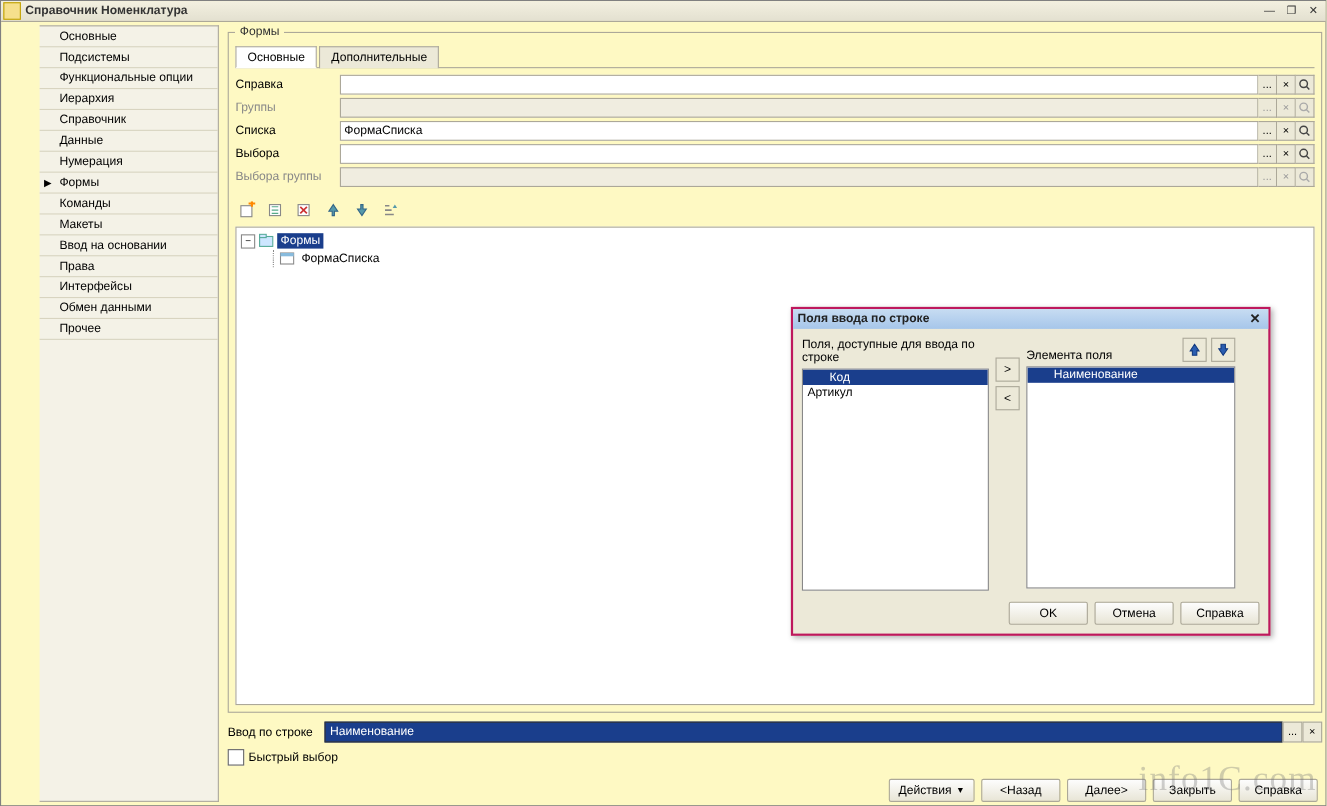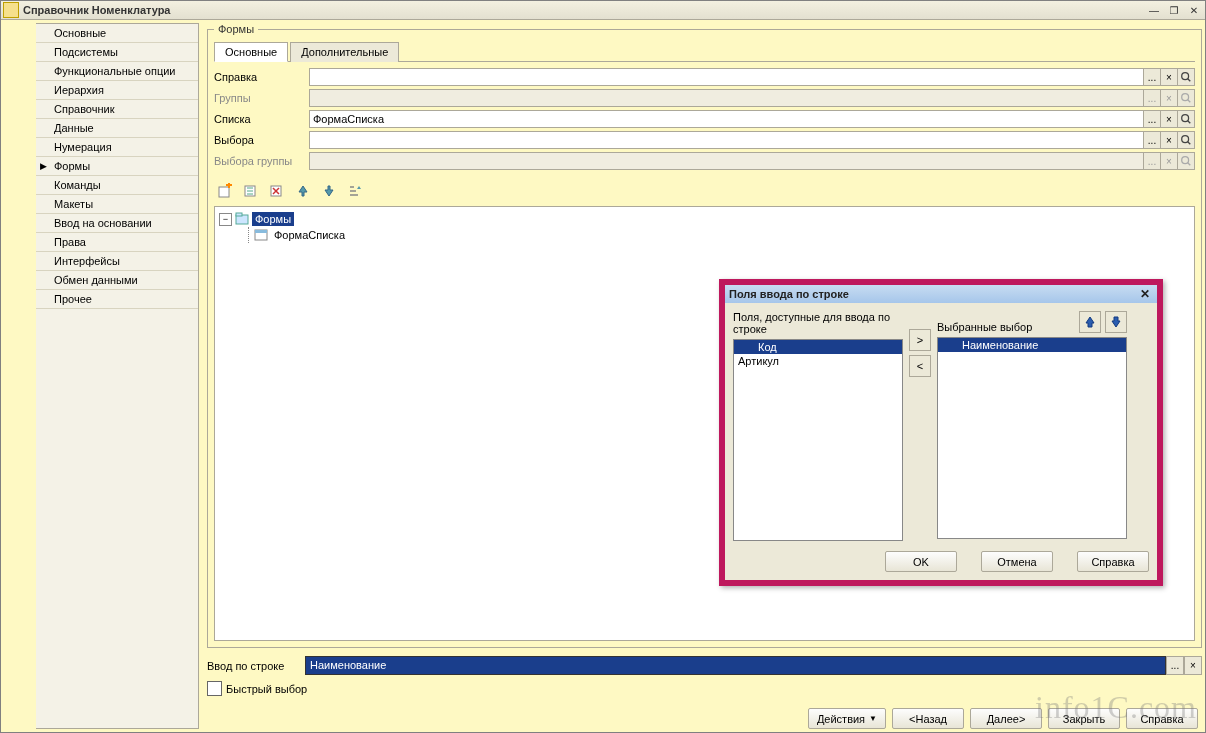--- a/index.html
+++ b/index.html
@@ -34,46 +34,46 @@
   .tree{padding:4px;}
   .tree-row{display:flex;align-items:center;height:16px;}
   .tree-toggle{width:11px;height:11px;border:1px solid #888;display:flex;align-items:center;justify-content:center;font-size:9px;line-height:9px;margin-right:3px;background:#fff;}
   .tree-ico{width:14px;height:14px;margin-right:3px;display:flex;align-items:center;justify-content:center;}
   .tree-label{padding:1px 3px;}
   .tree-label.sel{background:#1a3e8c;color:#fff;}
   .tree-child{margin-left:24px;display:flex;align-items:center;height:16px;}
   .dotted{border-left:1px dotted #888;height:16px;margin:0 5px 0 5px;}
   .bottom-rows{margin-top:8px;}
   .brow{display:flex;align-items:center;margin-bottom:6px;}
-  .blabel{width:98px;}
+  .blabel{width:88px;}
   .binput{flex:1;height:19px;border:1px solid #333;background:#1a3e8c;color:#fff;padding:2px 4px;box-sizing:border-box;}
   .bbtn{width:18px;height:19px;border:1px solid #aca899;background:#ece9d8;display:flex;align-items:center;justify-content:center;font-size:10px;box-sizing:border-box;}
   .chk-row{display:flex;align-items:center;}
   .chk{width:13px;height:13px;border:1px solid #666;background:#fff;margin-right:4px;}
   .footer-btns{display:flex;justify-content:flex-end;gap:6px;margin-top:12px;padding:0 4px;}
   .btn{min-width:72px;height:21px;border:1px solid #aca899;background:linear-gradient(#fdfdfd,#e8e5d6);display:flex;align-items:center;justify-content:center;padding:0 8px;box-sizing:border-box;border-radius:2px;}
   .btn .drop{margin-left:4px;font-size:8px;}
   
-  .dialog{position:absolute;left:718px;top:278px;width:432px;background:#ece9d8;border:6px solid #be185d;box-shadow:2px 2px 5px rgba(0,0,0,0.3);}
+  .dialog{position:absolute;left:718px;top:278px;width:432px;background:#ece9d8;border:2px solid #be185d;box-shadow:2px 2px 5px rgba(0,0,0,0.3);}
   .dlg-title{height:18px;background:linear-gradient(#c7dcf2,#a6c6ea);display:flex;align-items:center;padding:0 4px;font-weight:bold;color:#222;}
   .dlg-title .ttxt{flex:1;}
   .dlg-close{width:16px;height:14px;display:flex;align-items:center;justify-content:center;font-size:12px;font-weight:bold;}
   .dlg-body{padding:8px;}
   .dlg-cols{display:flex;gap:6px;}
   .dlg-col{display:flex;flex-direction:column;}
   .dlg-lbl{margin-bottom:4px;}
   .dlg-list{border:1px solid #888;background:#fff;height:200px;overflow:auto;}
   .dlg-list .item{padding:1px 4px;}
   .dlg-list .item.sel{background:#1a3e8c;color:#fff;padding-left:24px;}
   .dlg-mid{display:flex;flex-direction:column;gap:4px;justify-content:flex-start;margin-top:18px;}
   .sq-btn{width:20px;height:20px;border:1px solid #aca899;background:#ece9d8;display:flex;align-items:center;justify-content:center;font-size:11px;}
   .dlg-up{display:flex;gap:4px;justify-content:flex-end;margin-bottom:4px;}
   .arrow-btn{width:20px;height:20px;border:1px solid #aca899;background:#ece9d8;display:flex;align-items:center;justify-content:center;}
   .arrow-btn svg{width:10px;height:12px;}
-  .dlg-footer{display:flex;justify-content:flex-end;gap:24px;margin-top:10px;}
+  .dlg-footer{display:flex;justify-content:flex-end;gap:6px;margin-top:10px;}
   .watermark{position:absolute;right:8px;bottom:6px;font-size:32px;color:rgba(120,120,120,0.35);font-family:Georgia,serif;letter-spacing:1px;pointer-events:none;}
   svg{display:block;}
 </style>
 </head>
 <body>
 
 <div class="window">
   <div class="titlebar">
     <span class="tico"></span>
     <span class="ttxt">Справочник Номенклатура</span>
@@ -293,21 +293,21 @@
             <div class="item sel">Код</div>
             <div class="item">Артикул</div>
           </div>
         </div>
         <div class="dlg-mid">
           <div class="sq-btn">&gt;</div>
           <div class="sq-btn">&lt;</div>
         </div>
         <div class="dlg-col" style="width:190px">
           <div style="display:flex;align-items:flex-end;">
-            <div class="dlg-lbl" style="flex:1">Выбранные выбор</div>
+            <div class="dlg-lbl" style="flex:1">Элемента поля</div>
             <div class="dlg-up">
               <div class="arrow-btn">
                   <svg viewBox="0 0 10 12">
                     <path d="M5 1 L9 7 L7 7 L7 11 L3 11 L3 7 L1 7 Z" fill="#2a5db0" stroke="#123a80"></path>
                   </svg>
                 </div>
               <div class="arrow-btn">
                   <svg viewBox="0 0 10 12">
                     <path d="M5 11 L9 5 L7 5 L7 1 L3 1 L3 5 L1 5 Z" fill="#2a5db0" stroke="#123a80"></path>
                   </svg>

